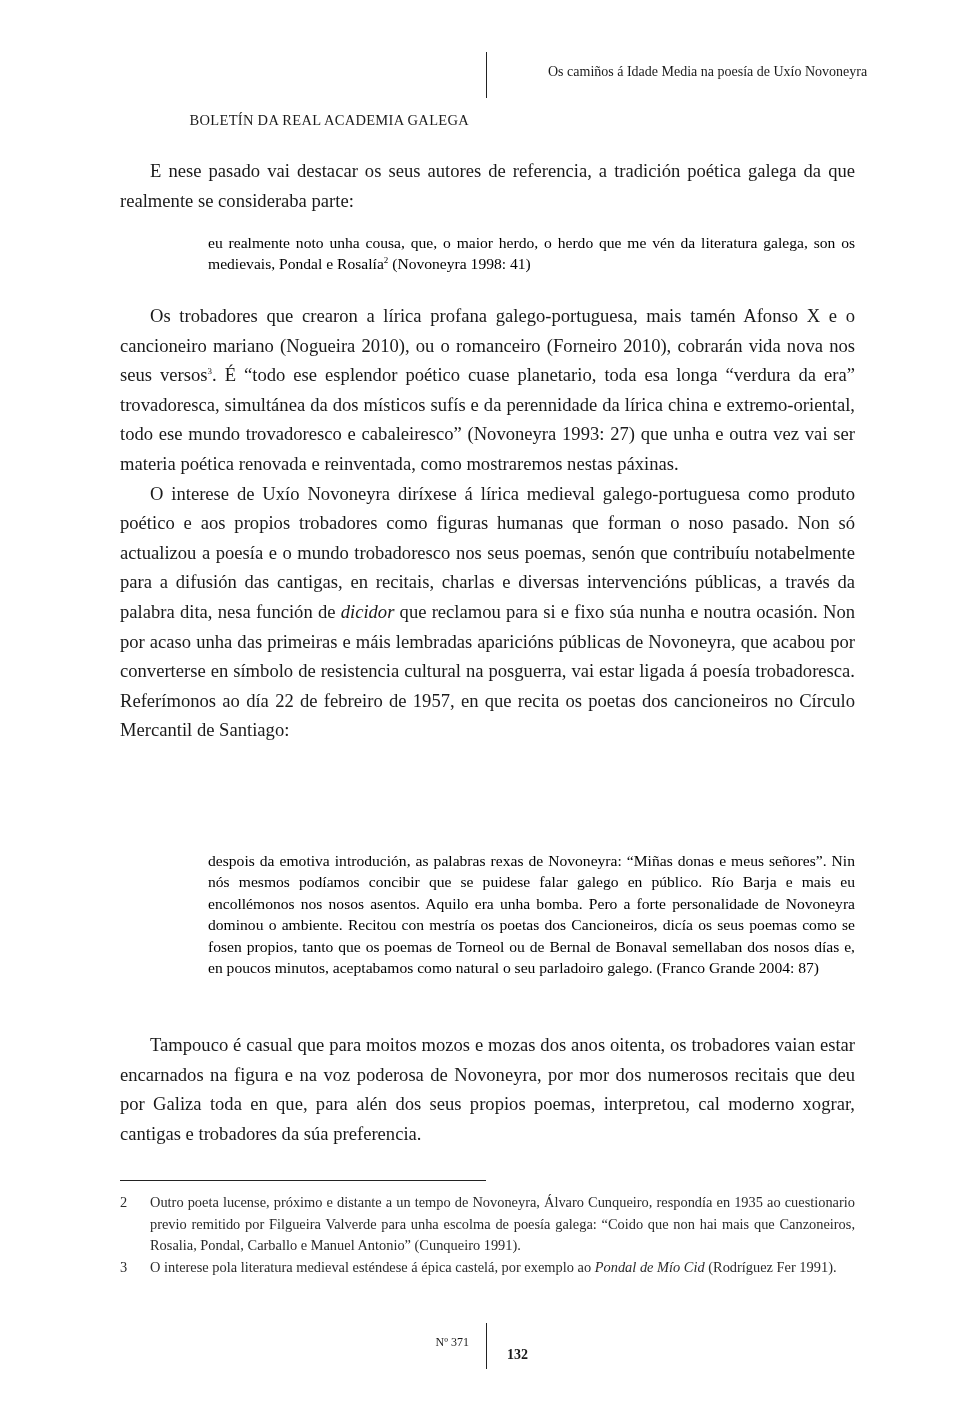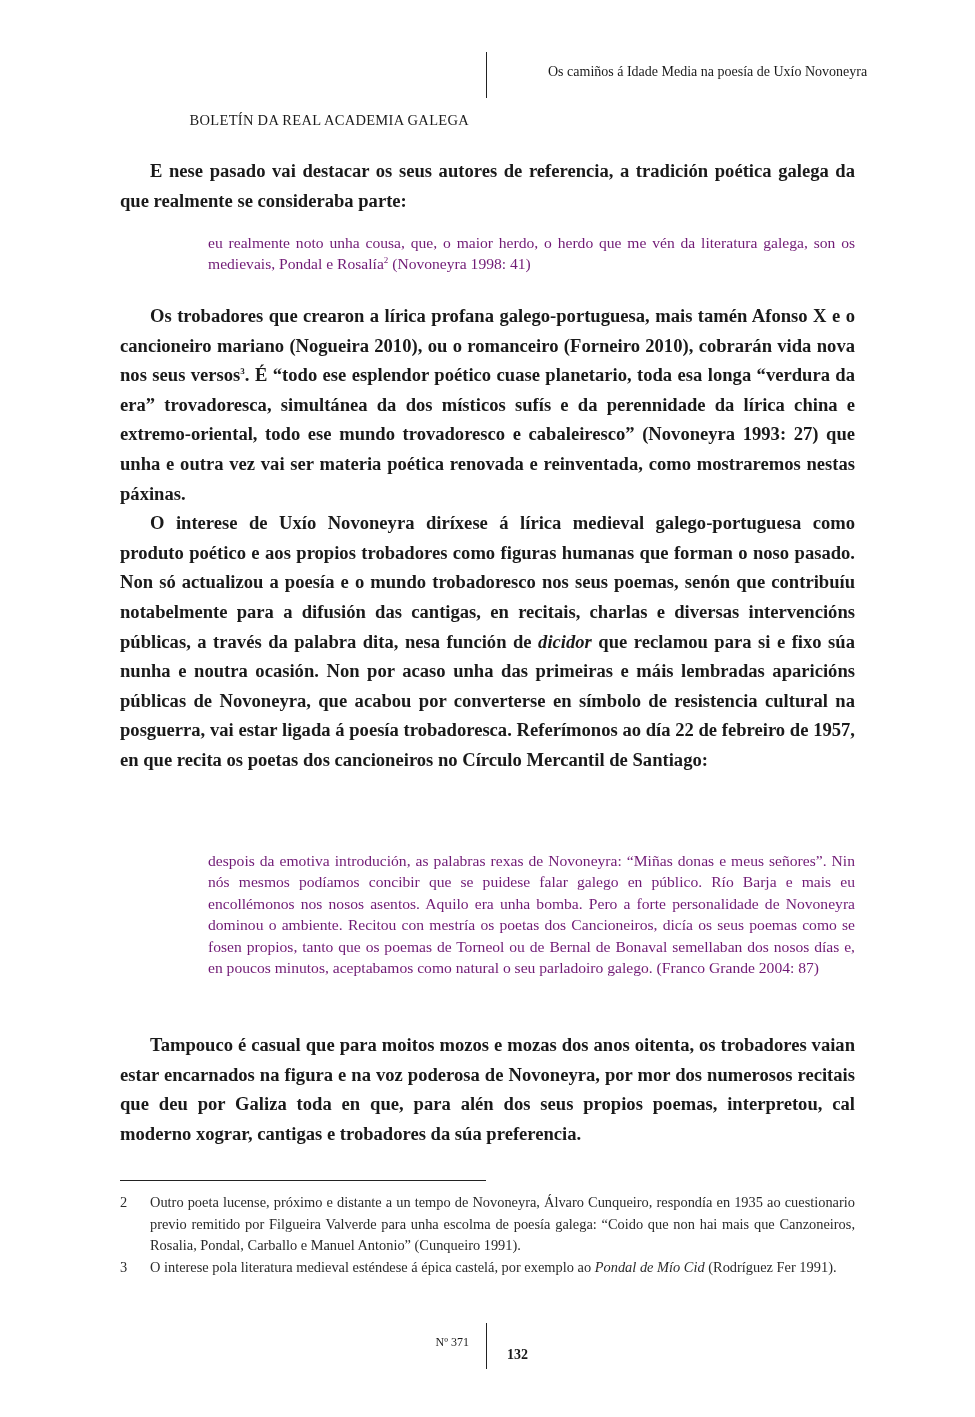--- a/index.html
+++ b/index.html
@@ -3,23 +3,23 @@
 <meta charset="utf-8">
 <style>
   html, body { margin: 0; padding: 0; background: #ffffff; }
   body { width: 975px; height: 1417px; position: relative; overflow: hidden; color: #1a1a1a; font-family: "Liberation Serif", "DejaVu Serif", serif; }
   .header { position: absolute; top: 52px; left: 0; width: 975px; height: 46px; }
   .header-left { position: absolute; right: 506px; top: 12px; font-size: 14.5px; letter-spacing: 0.3px; white-space: nowrap; margin-top: 48px; }
   .header-divider { position: absolute; left: 486px; top: 0; width: 1px; height: 46px; background: #222; }
   .header-right { position: absolute; left: 500px; top: 12px; font-size: 14px; white-space: nowrap; margin-left: 48px; }
 
   .body-text { position: absolute; left: 120px; width: 735px; font-size: 18.6px; line-height: 29.6px; text-align: justify; }
-  .body-text p { margin: 0; text-indent: 30px; font-weight: bold; }
+  .body-text p { margin: 0; text-indent: 30px; }
   sup { font-size: 9px; vertical-align: super; line-height: 0; }
-  .blockquote { position: absolute; left: 208px; width: 647px; font-size: 15.6px; line-height: 21.4px; text-align: justify; color: #701a75; }
+  .blockquote { position: absolute; left: 208px; width: 647px; font-size: 15.6px; line-height: 21.4px; text-align: justify; color: #000000; }
 
   .footnote-rule { position: absolute; left: 120px; top: 1180px; width: 366px; height: 1px; background: #222; }
   .footnotes { position: absolute; left: 120px; top: 1192px; width: 735px; font-size: 14.4px; line-height: 21.5px; color: #2a2a2a; }
   .fn { position: relative; padding-left: 30px; text-align: justify; }
   .fn-num { position: absolute; left: 0; top: 0; }
 
   .footer { position: absolute; top: 1323px; left: 0; width: 975px; height: 46px; }
   .footer-left { position: absolute; right: 506px; top: 12px; font-size: 12px; white-space: nowrap; }
   .footer-divider { position: absolute; left: 486px; top: 0; width: 1px; height: 46px; background: #222; }
   .footer-right { position: absolute; left: 507px; top: 24px; font-size: 14px; font-weight: bold; white-space: nowrap; }

